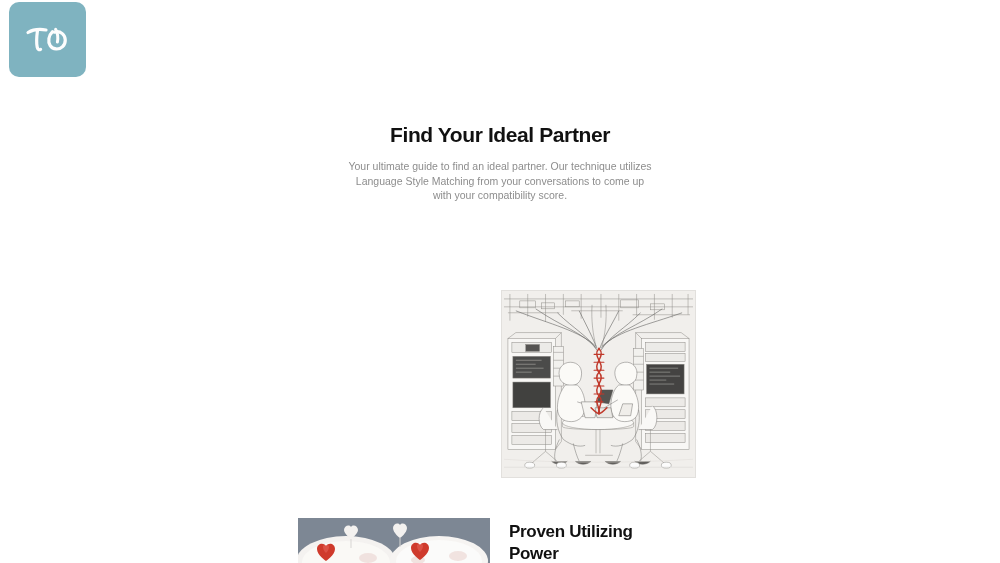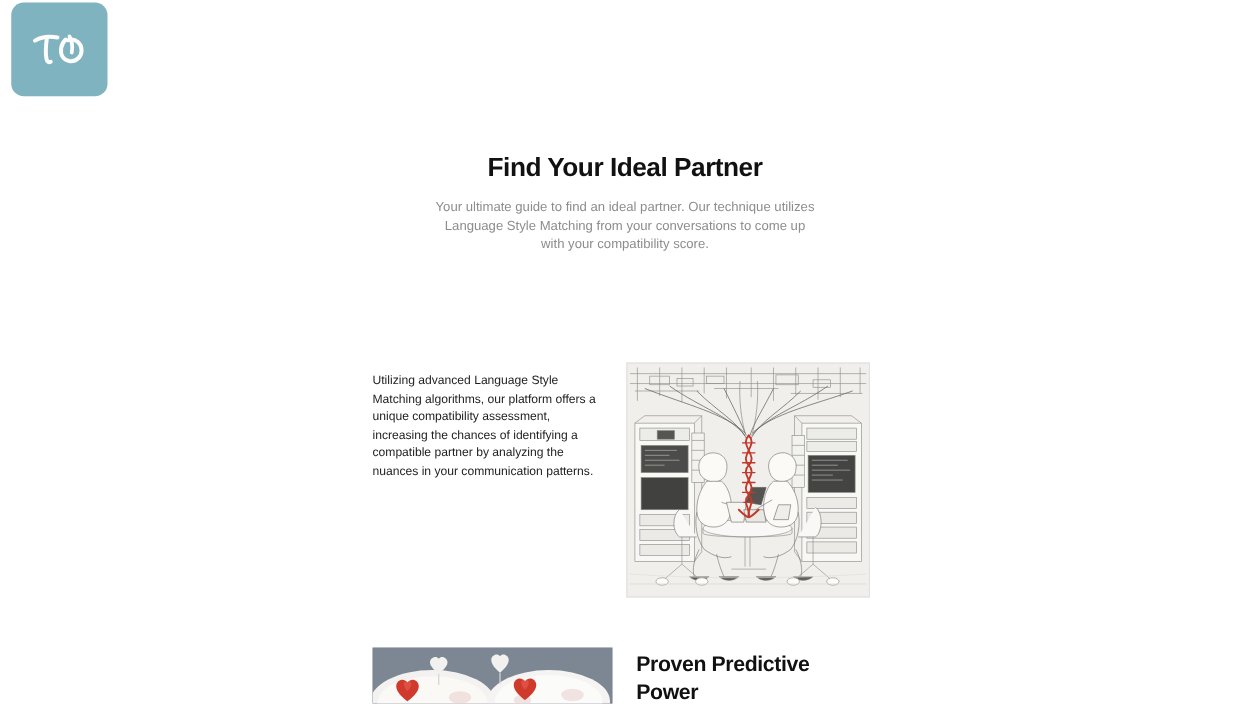--- a/index.html
+++ b/index.html
@@ -91,21 +91,20 @@
 
   <div class="hero">
     <h1 class="hero-title">Find Your Ideal Partner</h1>
     <p class="hero-sub">Your ultimate guide to find an ideal partner. Our technique utilizes Language Style Matching from your conversations to come up with your compatibility score.</p>
     <div class="hero-actions">
     </div>
   </div>
 
   <div class="feature f1">
     <div class="copy">
-      <p class="feat-body">Utilizing advanced Language Style Matching algorithms, our platform offers a unique compatibility assessment, increasing the chances of identifying a compatible partner by analyzing the nuances in your communication patterns.</p>
     </div>
 
     <div class="sketch">
       <svg viewBox="0 0 195 188" aria-hidden="true">
         <rect width="195" height="188" fill="#f1efec"></rect>
         <g stroke="#7b7975" fill="none" stroke-width="0.5" opacity="0.85">
 
           <path d="M2 8 H193"></path>
             <path d="M2 16 H193"></path>
           <path d="M8 3 V30 M26 3 V26 M44 3 V31 M62 3 V24 M80 3 V28 M100 3 V27 M118 3 V30 M136 3 V25 M154 3 V29 M172 3 V27 M188 3 V24"></path>
@@ -252,18 +251,18 @@
           <path d="M131 30 C131 25 125 23 122 27 C119 23 113 25 113 30 C113 36 122 42 122 42 C122 42 131 36 131 30 Z"></path>
         </g>
         <g fill="#e8645a" opacity="0.55">
           <path d="M31 29 C31 27 29 26 28 28 C27 26 25 27 25 29 C25 32 28 35 28 35 C28 35 31 32 31 29 Z"></path>
           <path d="M125 28 C125 26 123 25 122 27 C121 25 119 26 119 28 C119 31 122 34 122 34 C122 34 125 31 125 28 Z"></path>
         </g>
       </svg>
     </div>
 
     <div class="copy">
-      <h2 class="feat-title">Proven Predictive Power</h2>
+      <h2 class="feat-title">Proven Utilizing Power</h2>
       <p class="feat-body"></p>
     </div>
   </div>
 
 </div>
 
 </body></html>

